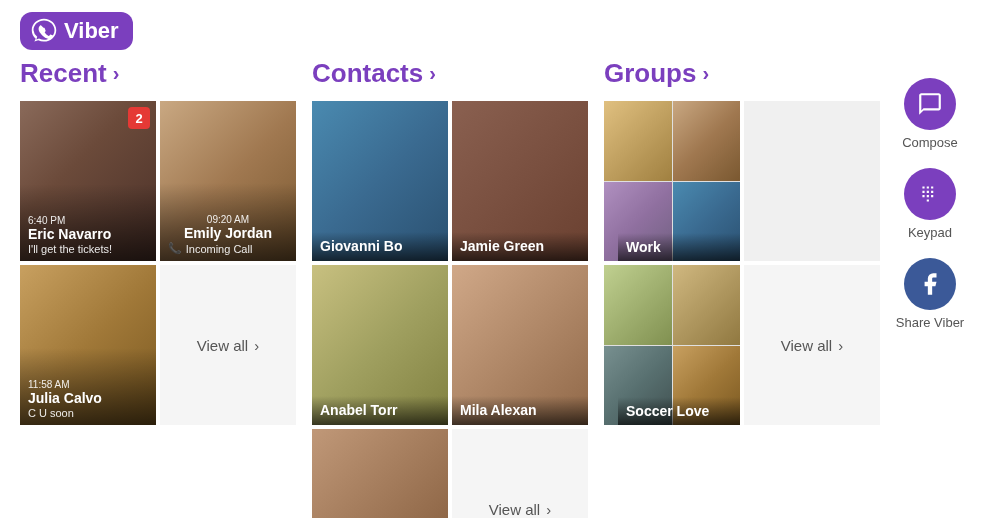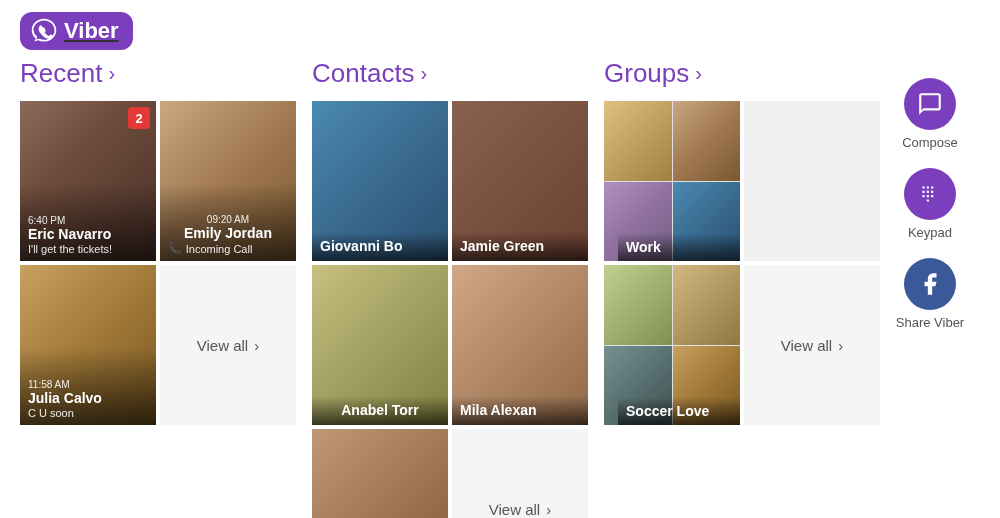--- a/index.html
+++ b/index.html
@@ -10,21 +10,20 @@
       height: 518px;
       overflow: hidden;
       color: #333;
     }
 
     
     .header {
       padding: 12px 20px 8px 20px;
       display: flex;
       align-items: center;
-      text-decoration: underline;
     }
     .viber-logo {
       background: #7b3fbe;
       border-radius: 12px;
       padding: 5px 14px 5px 10px;
       display: flex;
       align-items: center;
       gap: 6px;
       color: #fff;
       font-size: 22px;
@@ -41,21 +40,21 @@
       padding: 0 20px;
       gap: 0;
     }
 
     
     .section {
       flex: 1;
     }
     .section-title {
       font-size: 26px;
-      font-weight: 400;
+      font-weight: 700;
       color: #7b3fbe;
       margin-bottom: 12px;
       display: flex;
       align-items: center;
       gap: 6px;
     }
     .section-title .chevron {
       font-size: 20px;
       color: #7b3fbe;
     }
@@ -86,21 +85,20 @@
       background: linear-gradient(135deg, #c8a060 0%, #a07838 50%, #7a5820 100%);
     }
     .photo-giovanni {
       background: linear-gradient(135deg, #4a8ab0 0%, #3a6a90 50%, #2a5070 100%);
     }
     .photo-jamie {
       background: linear-gradient(135deg, #8a6050 0%, #7a5040 50%, #6a4030 100%);
     }
     .photo-anabel {
       background: linear-gradient(135deg, #c8c080 0%, #a0a060 50%, #808040 100%);
-      text-align: center;
     }
     .photo-mila {
       background: linear-gradient(135deg, #d0a888 0%, #b08868 50%, #906848 100%);
       padding-left: 12px;
     }
     .photo-adrienne {
       background: linear-gradient(135deg, #c09878 0%, #a07858 50%, #805838 100%);
     }
     .photo-work1 {
       background: linear-gradient(135deg, #e0c080 0%, #c0a060 50%, #a08040 100%);

